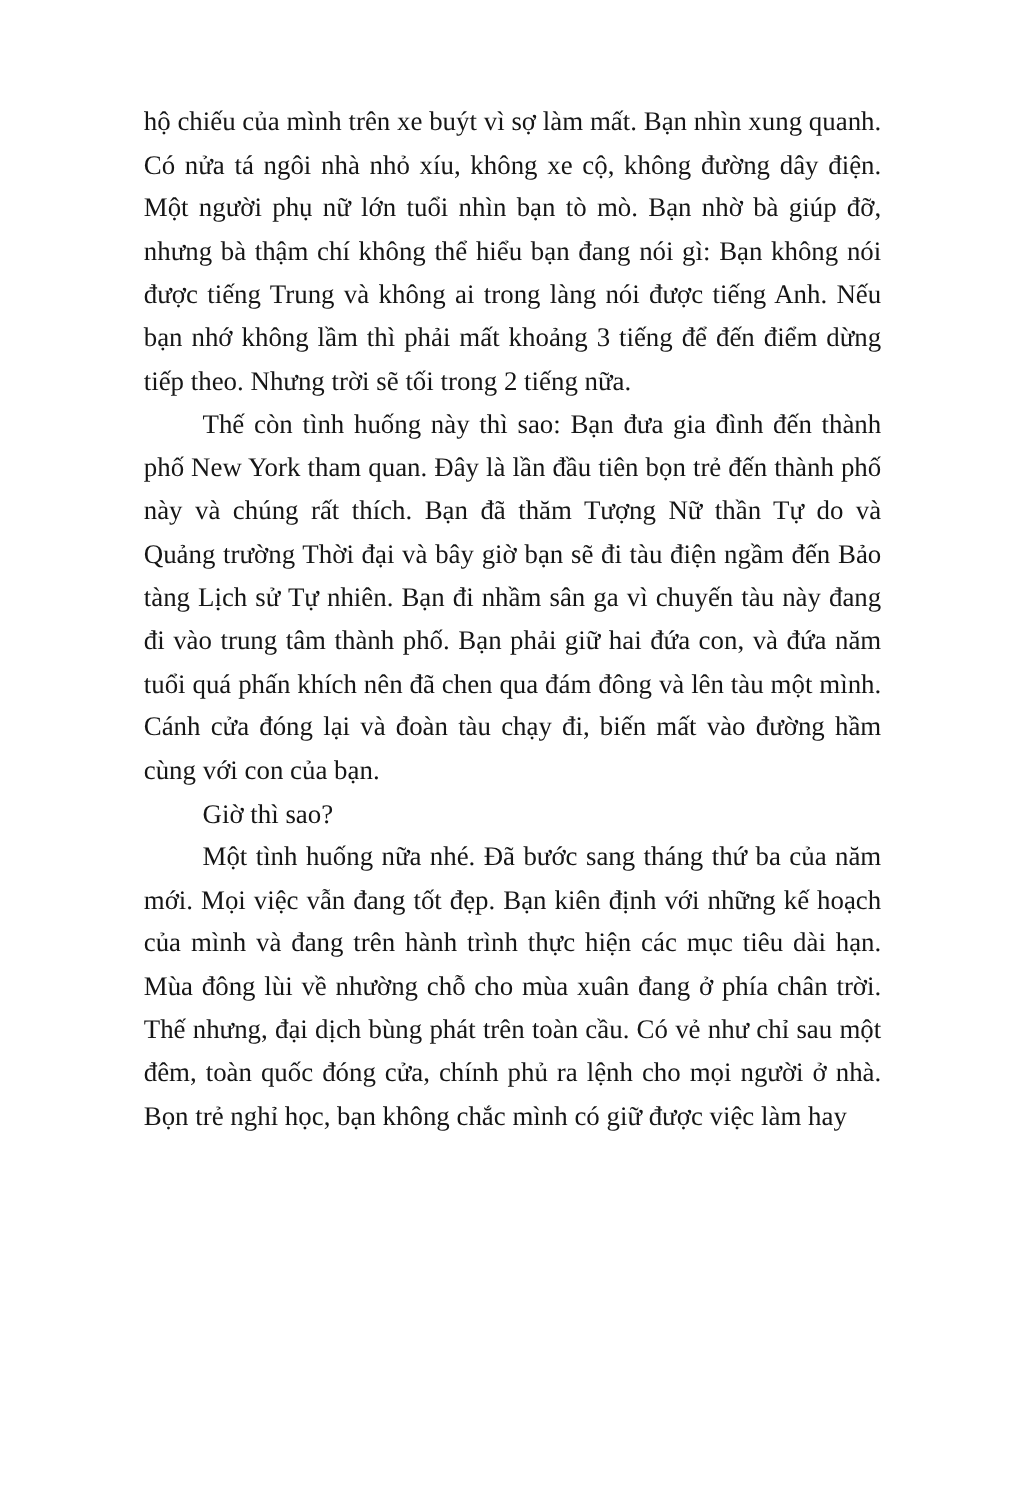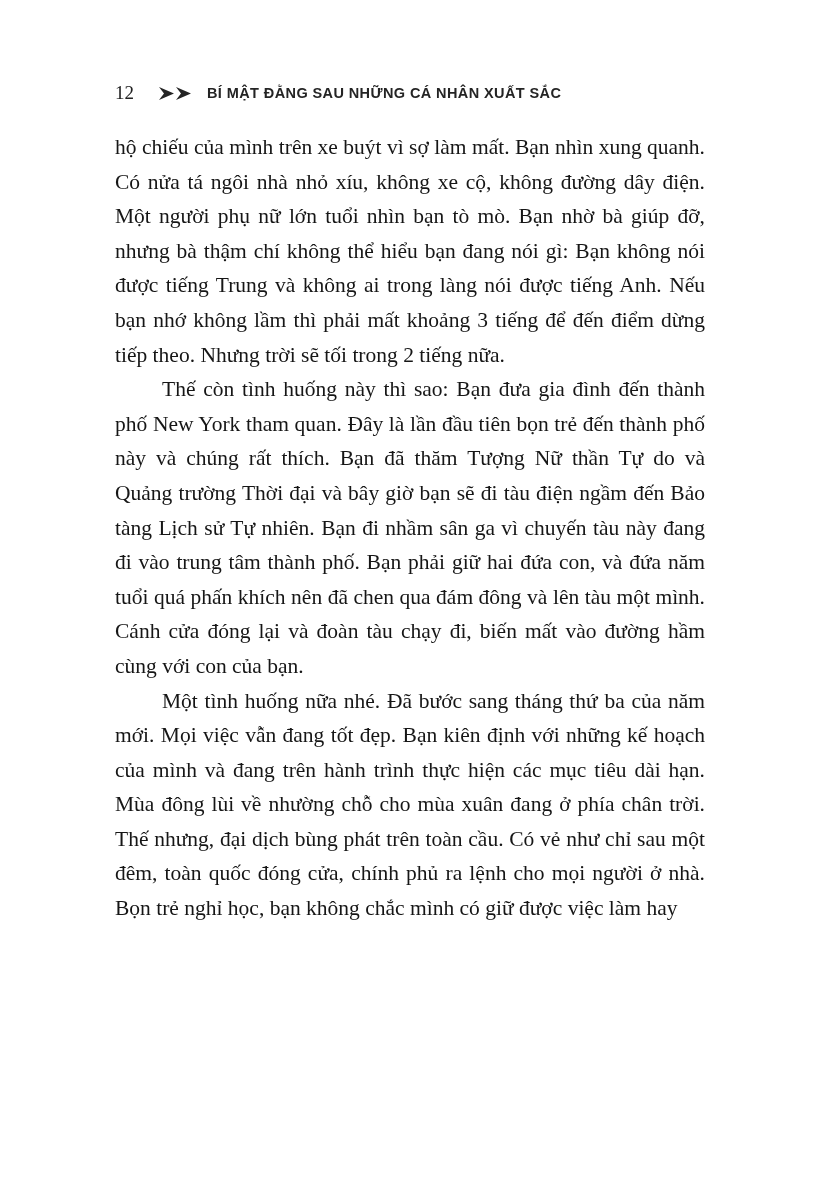--- a/index.html
+++ b/index.html
@@ -56,30 +56,21 @@
   }
   .body-text p.indent {
     text-indent: 47px;
   }
 </style>
 </head>
 <body>
 
 <div class="page">
 
-  <header class="page-header">
-    <span class="page-number">12</span>
-    <span class="header-arrows">
-      <svg width="34" height="13" viewBox="0 0 34 13" aria-hidden="true">
-        <polygon points="0,0 15,6.5 0,13 5,6.5" fill="#242424"></polygon>
-        <polygon points="17,0 32,6.5 17,13 22,6.5" fill="#242424"></polygon>
-      </svg>
-    </span>
-    <span class="running-title">BÍ MẬT ĐẰNG SAU NHỮNG CÁ NHÂN XUẤT SẮC</span>
-  </header>
 
   <article class="body-text">
     <p>hộ chiếu của mình trên xe buýt vì sợ làm mất. Bạn nhìn xung quanh. Có nửa tá ngôi nhà nhỏ xíu, không xe cộ, không đường dây điện. Một người phụ nữ lớn tuổi nhìn bạn tò mò. Bạn nhờ bà giúp đỡ, nhưng bà thậm chí không thể hiểu bạn đang nói gì: Bạn không nói được tiếng Trung và không ai trong làng nói được tiếng Anh. Nếu bạn nhớ không lầm thì phải mất khoảng 3 tiếng để đến điểm dừng tiếp theo. Nhưng trời sẽ tối trong 2 tiếng nữa.</p>
     <p class="indent">Thế còn tình huống này thì sao: Bạn đưa gia đình đến thành phố New York tham quan. Đây là lần đầu tiên bọn trẻ đến thành phố này và chúng rất thích. Bạn đã thăm Tượng Nữ thần Tự do và Quảng trường Thời đại và bây giờ bạn sẽ đi tàu điện ngầm đến Bảo tàng Lịch sử Tự nhiên. Bạn đi nhầm sân ga vì chuyến tàu này đang đi vào trung tâm thành phố. Bạn phải giữ hai đứa con, và đứa năm tuổi quá phấn khích nên đã chen qua đám đông và lên tàu một mình. Cánh cửa đóng lại và đoàn tàu chạy đi, biến mất vào đường hầm cùng với con của bạn.</p>
+    <p class="indent">Giờ thì sao?</p>
     <p class="indent">Một tình huống nữa nhé. Đã bước sang tháng thứ ba của năm mới. Mọi việc vẫn đang tốt đẹp. Bạn kiên định với những kế hoạch của mình và đang trên hành trình thực hiện các mục tiêu dài hạn. Mùa đông lùi về nhường chỗ cho mùa xuân đang ở phía chân trời. Thế nhưng, đại dịch bùng phát trên toàn cầu. Có vẻ như chỉ sau một đêm, toàn quốc đóng cửa, chính phủ ra lệnh cho mọi người ở nhà. Bọn trẻ nghỉ học, bạn không chắc mình có giữ được việc làm hay</p>
   </article>
 
 </div>
 
 </body></html>

